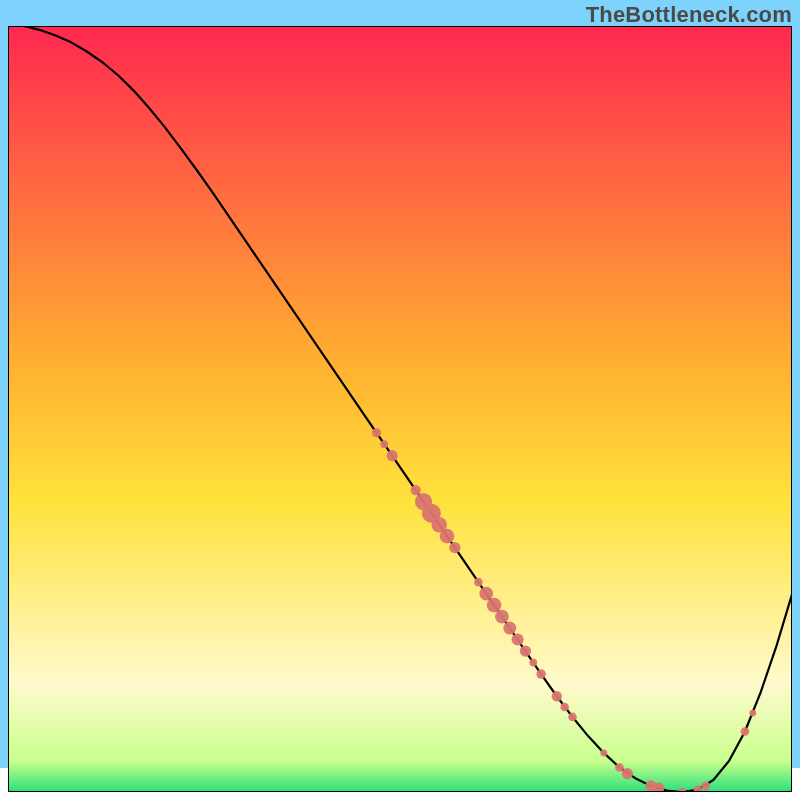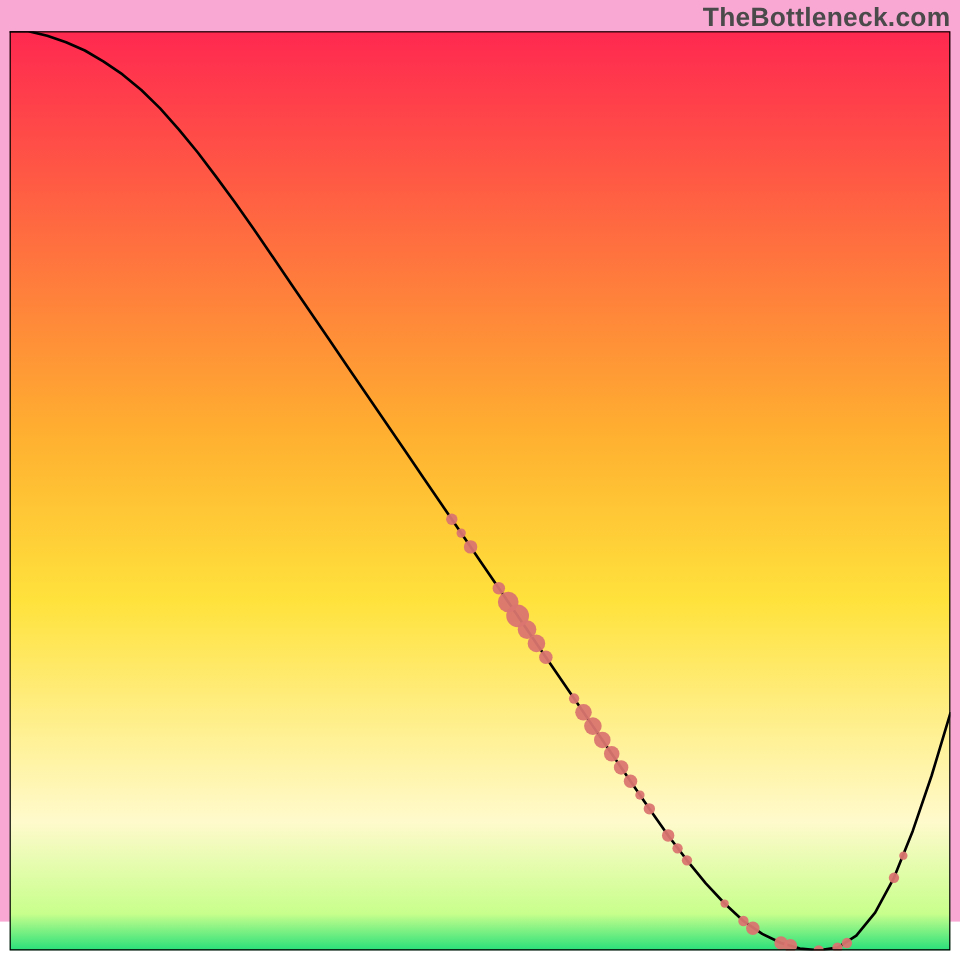--- a/index.html
+++ b/index.html
@@ -7,21 +7,21 @@
     padding: 0;
     width: 800px;
     height: 800px;
     overflow: hidden;
     font-family: Arial, Helvetica, sans-serif;
   }
   .stage {
     position: relative;
     width: 800px;
     height: 768px;
-    background: #f9a8d4;
+    background: #7dd3fc;
   }
   .watermark {
     position: absolute;
     top: 2px;
     right: 8px;
     font-size: 22px;
     font-weight: 600;
     color: #4a4a4a;
     letter-spacing: 0.2px;
     z-index: 5;

